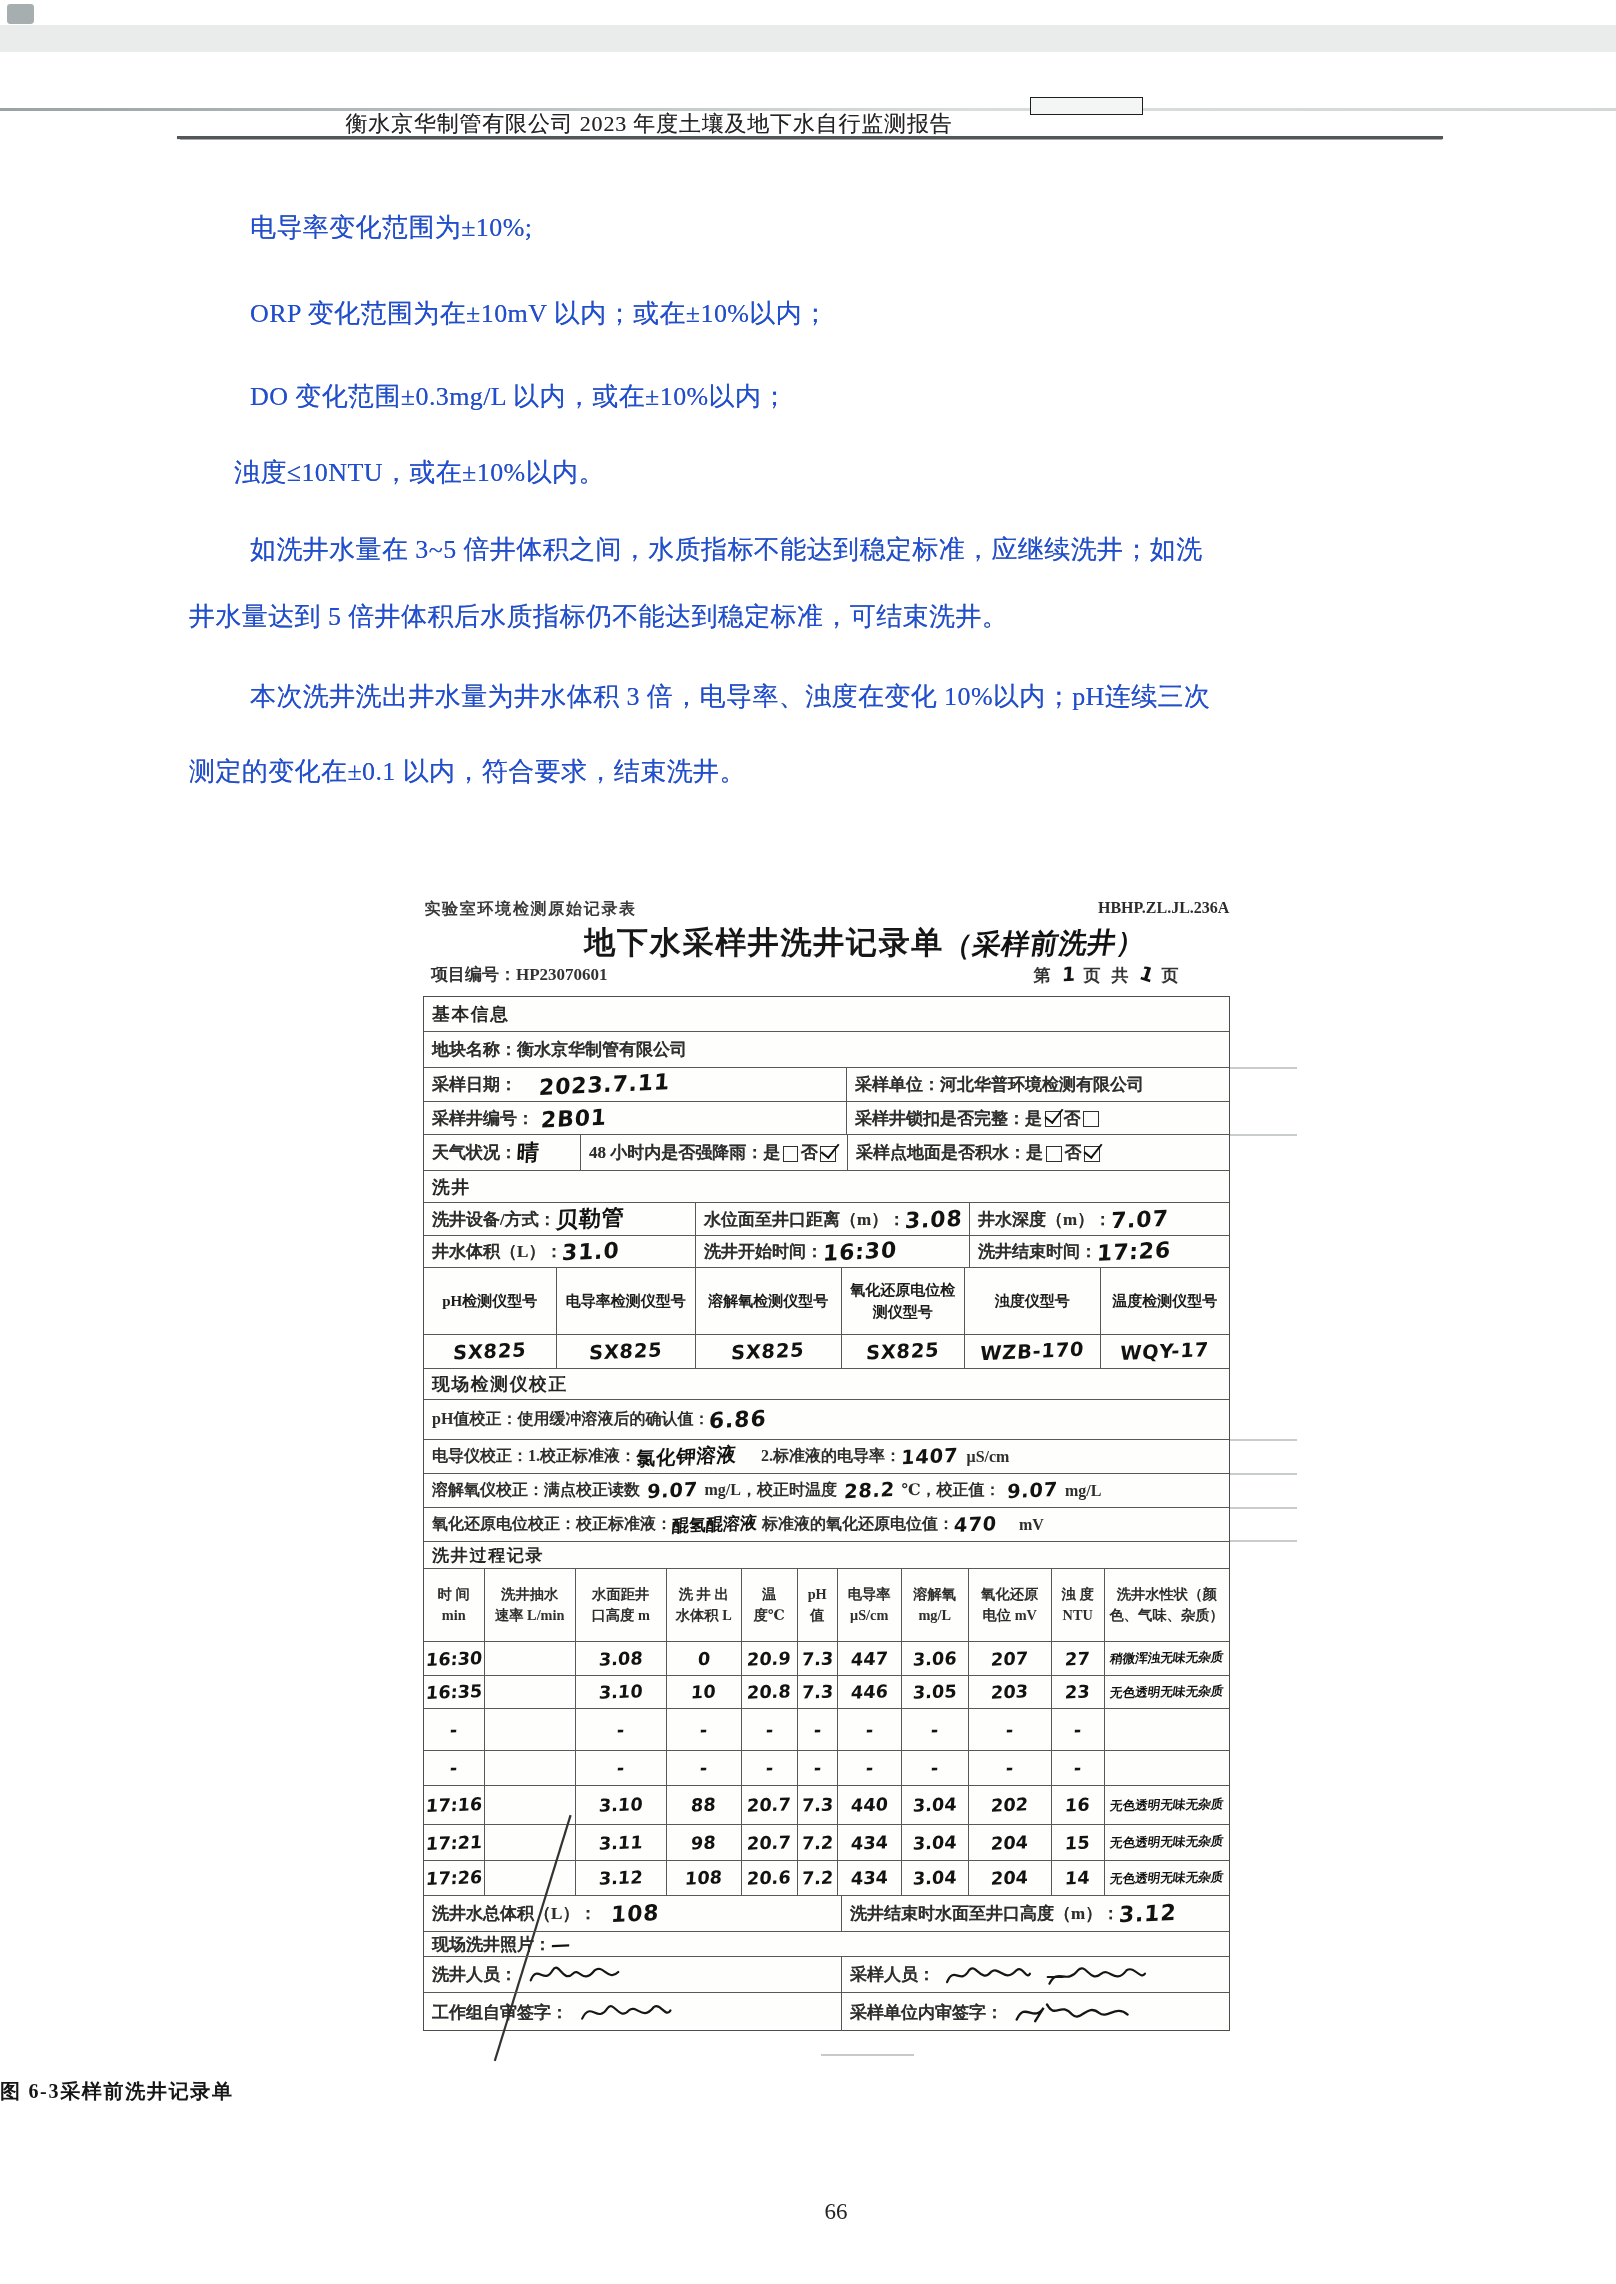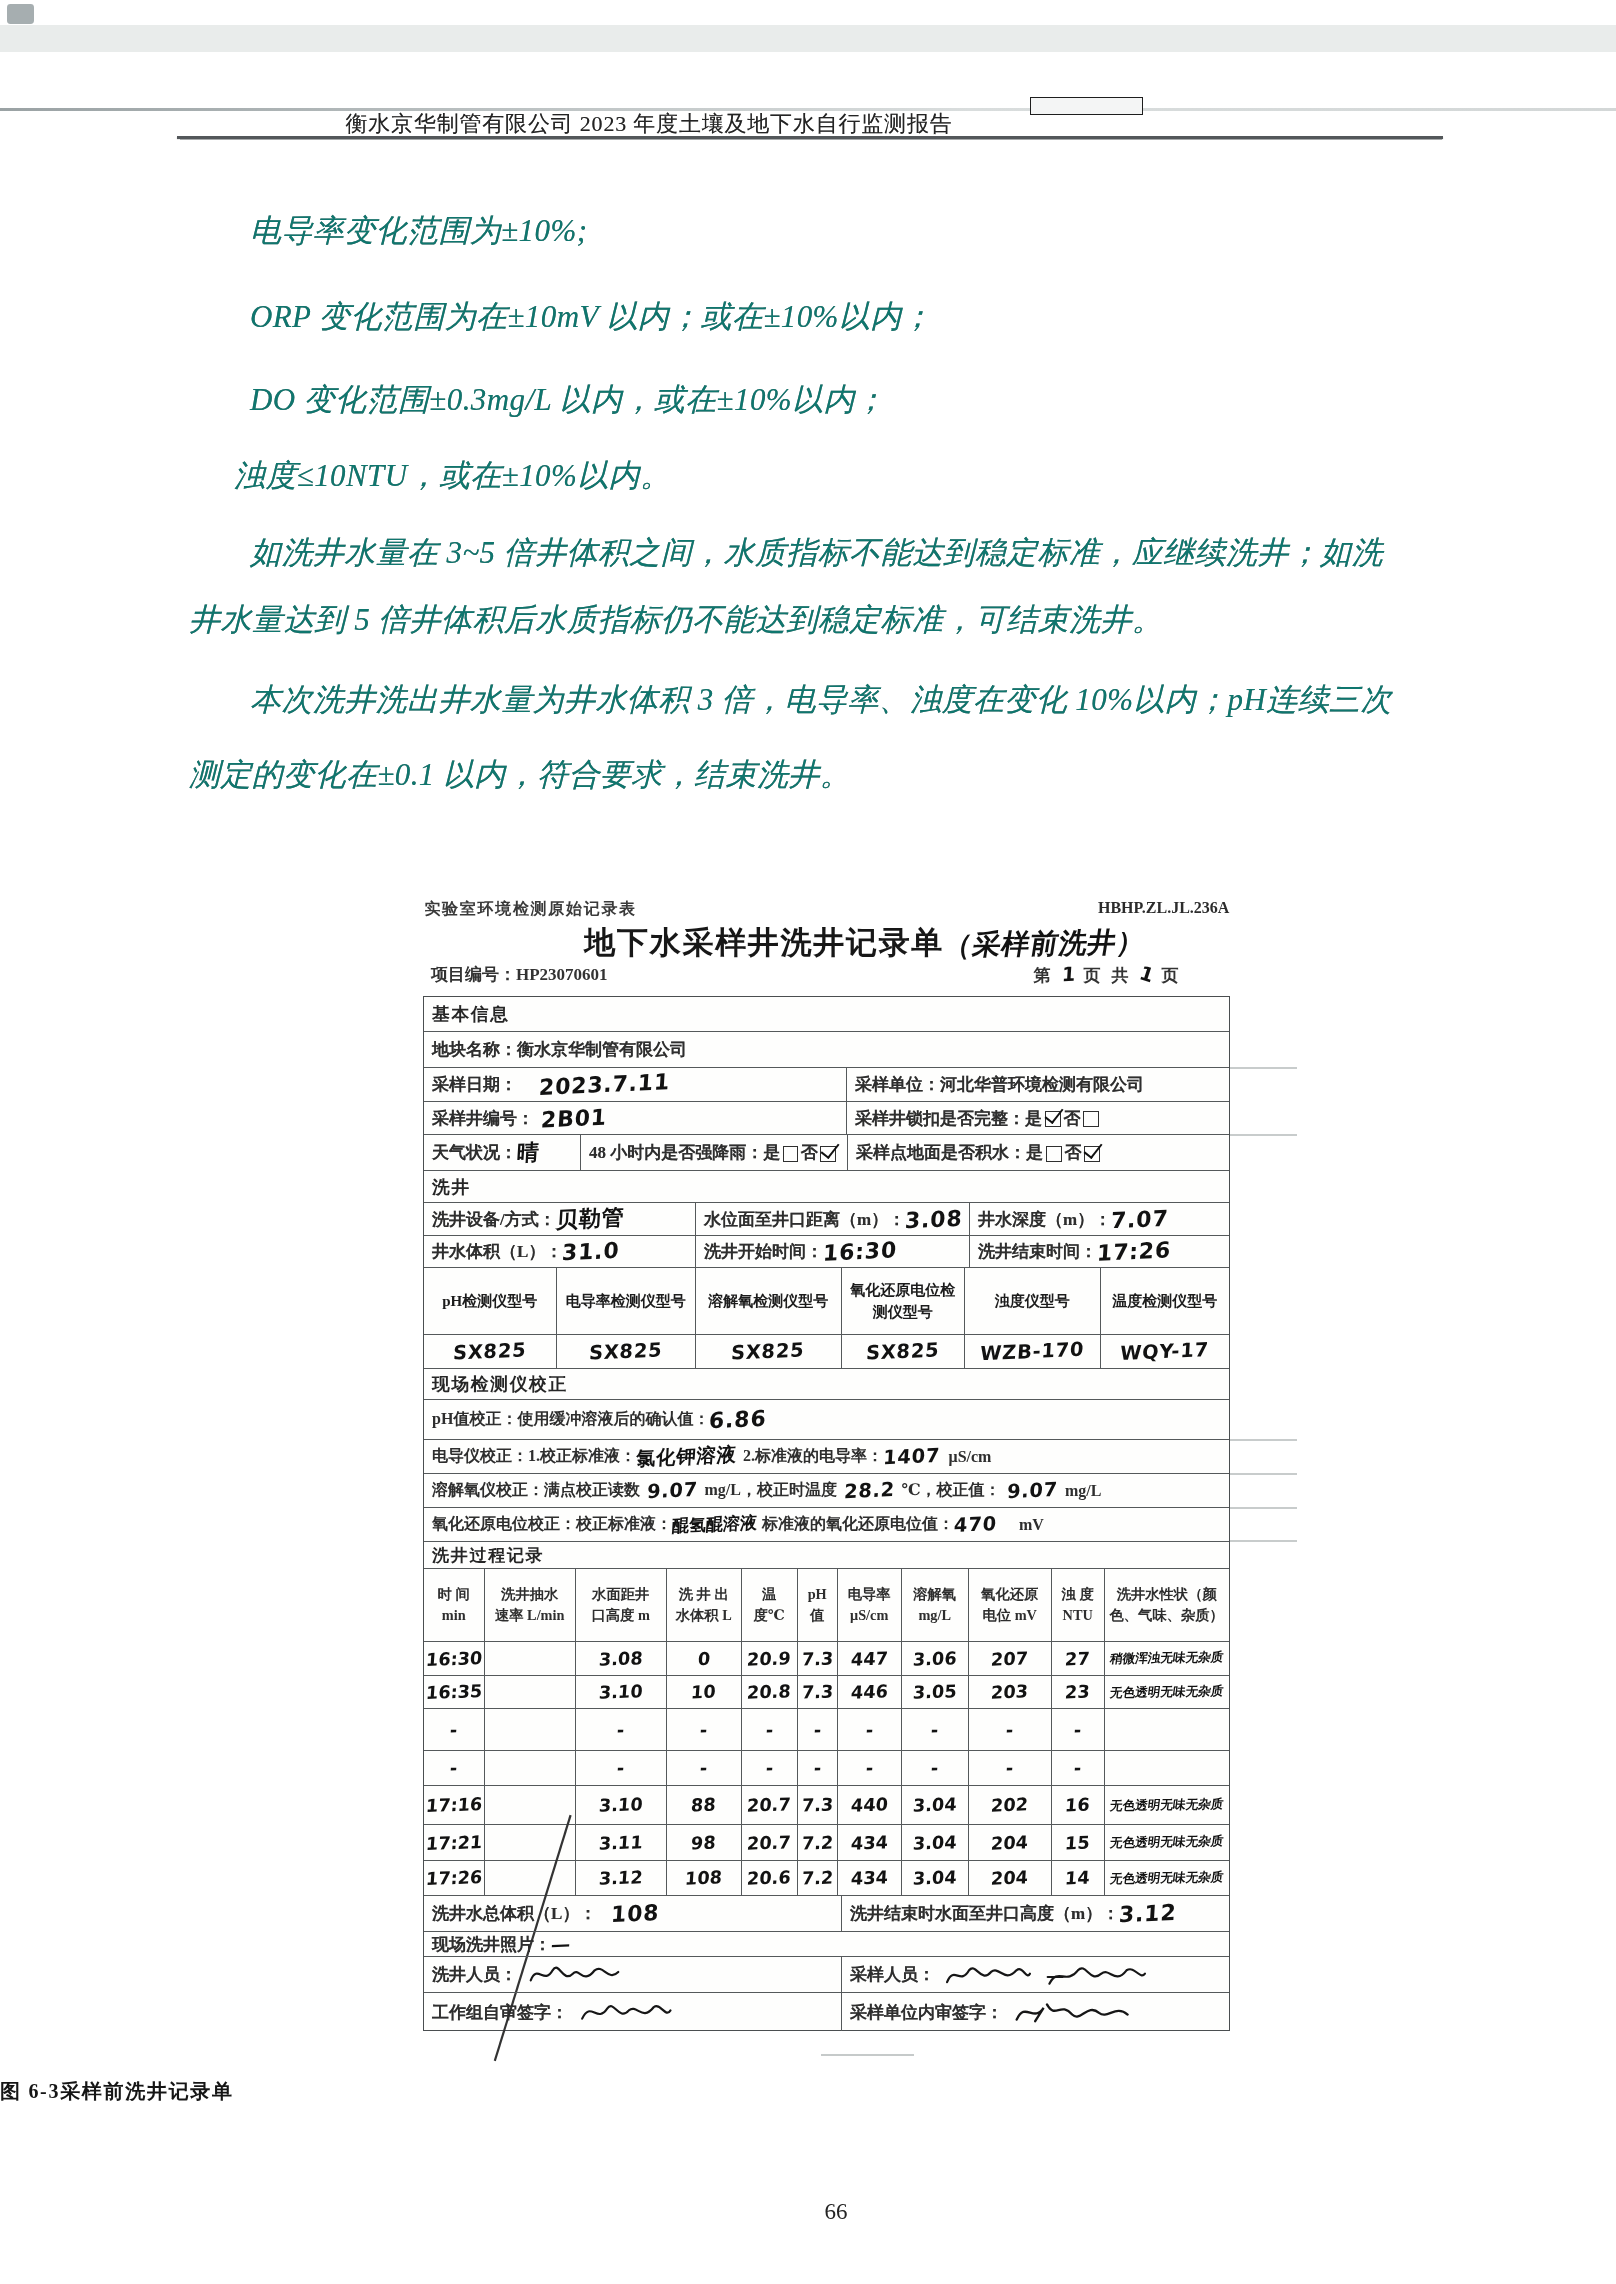--- a/index.html
+++ b/index.html
@@ -7,21 +7,21 @@
        font-family:"Liberation Serif","DejaVu Serif",serif;color:#1c1c1c;}
   .abs{position:absolute;}
   
   .top-band{left:0;top:25px;width:1616px;height:27px;background:#e9eceb;}
   .corner-blot{left:6.7px;top:4.2px;width:27px;height:20px;background:#97a0a2;border-radius:3.4px;opacity:.85;}
   .thin-rule{left:0;top:108px;width:1616px;height:2.5px;background:linear-gradient(to right,#9aa2a4,#d9dddd 60%,#d3d7d7);}
   .hdr-box{left:1030px;top:97px;width:111px;height:16px;border:1.7px solid #1e1e1e;background:#f4f5f5;}
   .page-header{left:0;top:109px;width:1298px;text-align:center;font-size:22px;letter-spacing:0.8px;color:#242424;text-shadow:0 0 0.5px rgba(0,0,0,.45);}
   .thick-rule{left:177px;top:136px;width:1266px;height:3.4px;background:#53575a;box-shadow:0 0.8px 0.8px rgba(80,85,88,.5);}
   
-  .bline{font-size:31px;letter-spacing:0.4px;color:#0f766e;white-space:nowrap;text-shadow:0 0 0.6px rgba(0,0,0,.5);font-style:italic;}
+  .bline{font-size:26px;letter-spacing:0.4px;color:#1d4ed8;white-space:nowrap;text-shadow:0 0 0.6px rgba(0,0,0,.5);}
   
   .form{left:421px;top:892px;width:812px;height:1147px;font-family:"Liberation Serif","DejaVu Serif",serif;}
   .fhead{position:absolute;left:3.4px;top:6.7px;width:805px;display:flex;justify-content:space-between;font-size:16px;font-weight:700;color:#3a3a3a;letter-spacing:1.7px;}
   .fcode{letter-spacing:0;color:#2c2c2c;}
   .ftitle{position:absolute;left:0;top:30px;width:812px;text-align:center;padding-left:76px;box-sizing:border-box;white-space:nowrap;}
   .ftitle .printed{font-size:31px;font-weight:700;color:#171717;letter-spacing:1.7px;}
   .proj{position:absolute;left:10px;top:71px;width:791px;display:flex;justify-content:space-between;font-size:17px;font-weight:600;color:#333;}
   .pageinfo{margin-right:40px;font-size:17px;letter-spacing:3.4px;}
   
   .hw{font-family:"DejaVu Sans",sans-serif;font-weight:600;display:inline-block;transform:rotate(-2.5deg) skewX(-6deg);color:#121212;letter-spacing:0.8px;}
@@ -239,21 +239,21 @@
     <div class="frow" style="height:40px">
       <div class="fcell">
         <span class="lbl-s">pH值校正：使用缓冲溶液后的确认值：</span>
         <span class="hw hw-lg">6.86</span>
       </div>
     </div>
     <div class="frow" style="height:34px">
       <div class="fcell">
         <span class="lbl-s">电导仪校正：1.校正标准液：</span>
         <span class="hw hw-md">氯化钾溶液</span>
-        <span class="lbl-s" style="margin-left:6px">2.标准液的电导率：</span>
+        <span class="lbl-s" style="margin-left:24px">2.标准液的电导率：</span>
         <span class="hw hw-md">1407</span>
         <span class="lbl-s" style="margin-left:8.4px">μS/cm</span>
       </div>
     </div>
     <div class="frow" style="height:34px">
       <div class="fcell">
         <span class="lbl-s">溶解氧仪校正：满点校正读数</span>
         <span class="hw hw-md" style="margin:0 6.7px">9.07</span>
         <span class="lbl-s">mg/L，校正时温度</span>
         <span class="hw hw-md" style="margin:0 6.7px">28.2</span>

